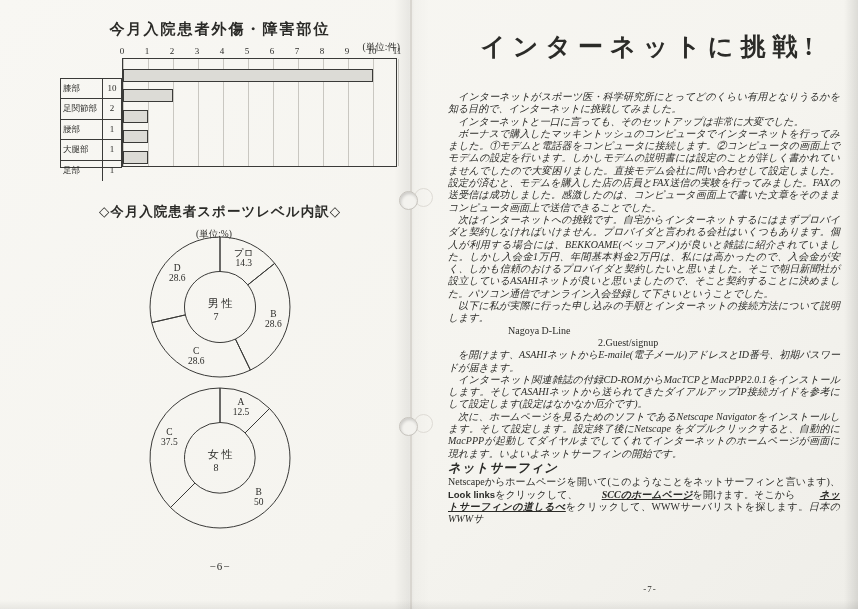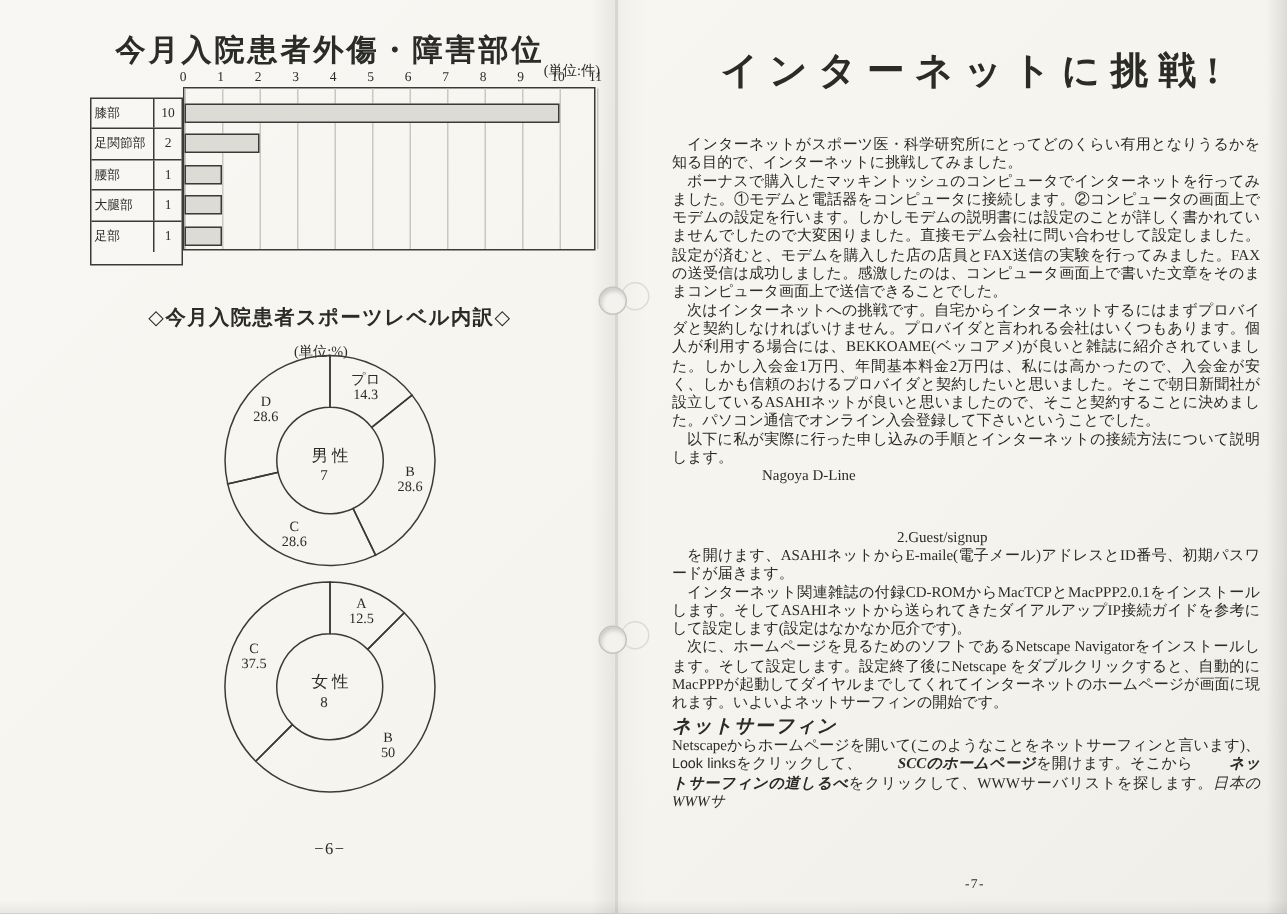--- a/index.html
+++ b/index.html
@@ -15,47 +15,47 @@
     background:linear-gradient(90deg,rgba(0,0,0,0) 0%,rgba(0,0,0,0.06) 42%,rgba(0,0,0,0.02) 58%,rgba(0,0,0,0) 100%);}
   .gutter-line{position:absolute;left:410px;top:0;width:2px;height:609px;background:#d9d6d0;}
   .edge-shade-right{position:absolute;right:0;top:0;width:14px;height:609px;
     background:linear-gradient(90deg,rgba(0,0,0,0) 0%,rgba(0,0,0,0.10) 100%);}
   .edge-shade-bottom{position:absolute;left:0;bottom:0;width:858px;height:9px;
     background:linear-gradient(180deg,rgba(0,0,0,0) 0%,rgba(0,0,0,0.06) 100%);}
   .hole{position:absolute;width:17px;height:17px;border-radius:50%;background:#f3f2ee;
         border:1px solid #c6c3bd;box-shadow:inset 1px 2px 3px rgba(0,0,0,0.16);}
   .hole.ghost{background:transparent;border:1px solid #dedbd5;box-shadow:none;}
   
-  .bar-title{left:60px;top:20px;width:320px;font-size:20px;letter-spacing:2px;font-weight:bold;}
+  .bar-title{left:60px;top:20px;width:320px;font-size:15px;letter-spacing:2px;font-weight:bold;}
   .bar-unit{left:300px;top:41px;width:100px;font-size:9.5px;text-align:right;}
-  .bc-labels{left:60px;top:65px;width:62px;height:112px;border:1px solid #3a3a38;box-sizing:border-box;}
+  .bc-labels{left:60px;top:78px;width:62px;height:90px;border:1px solid #3a3a38;box-sizing:border-box;}
   .bc-row{display:flex;height:20.4px;box-sizing:border-box;border-bottom:1px solid #3a3a38;}
   .bc-row:last-child{border-bottom:none;}
   .bc-cell-label{width:42px;box-sizing:border-box;border-right:1px solid #3a3a38;
                  font-size:8.5px;line-height:19px;padding-left:2px;white-space:nowrap;overflow:hidden;}
   .bc-cell-value{flex:1;font-size:9px;line-height:19px;text-align:center;}
   .bc-plot{left:122px;top:58px;width:275px;height:109px;border:1px solid #3a3a38;box-sizing:border-box;background:transparent;}
   .bc-grid{position:absolute;top:0;width:1px;height:100%;background:#c9c7c1;}
   .bc-bar{position:absolute;height:13px;background:#dcdbd6;border:1px solid #3a3a38;box-sizing:border-box;}
   .bc-ticks{left:122px;top:46px;width:290px;height:11px;font-size:9px;}
   .bc-tick{position:absolute;width:20px;text-align:center;top:0;}
   
   .donut-title{left:60px;top:203px;width:320px;font-size:13.5px;letter-spacing:1px;font-weight:bold;}
   .donut-unit{left:196px;top:228px;font-size:9.5px;}
   .donut-svg{position:absolute;overflow:visible;}
   .footer-left{left:60px;top:560px;width:320px;font-size:11px;letter-spacing:1px;}
   
   .article-title{left:455px;top:30px;width:390px;font-size:25px;letter-spacing:7px;font-weight:bold;white-space:nowrap;}
   .article-body{left:448px;top:91px;width:392px;font-size:10px;line-height:12.3px;text-align:justify;}
   .article-body p{margin:0;}
-  .article-body p.indent{text-indent:10px;}
+  .article-body p.indent{text-indent:10px;font-style:italic;}
   .menu-line{white-space:pre;}
   .ns-heading{font-size:12.5px;font-weight:bold;font-style:italic;margin:3px 0 1px 0 !important;letter-spacing:1px;font-family:Liberation Mono, monospace;}
-  .seg-sans{font-family:"Liberation Sans","DejaVu Sans",sans-serif;font-weight:normal;font-size:9.5px;}
-  .seg-emph{font-weight:bold;font-style:italic;margin-left:24px;}
+  .seg-sans{font-family:"Liberation Sans","DejaVu Sans",sans-serif;font-weight:bold;font-size:9.5px;}
+  .seg-emph{font-weight:bold;font-style:italic;text-decoration:underline;margin-left:24px;}
   .seg-ital{font-style:italic;}
   .footer-right{left:455px;top:584px;width:390px;font-size:9px;letter-spacing:1px;}
   svg text{fill:#2b2b28;}
 </style>
 </head>
 <body>
 
 <div class="spread">
 
   <div>
@@ -144,25 +144,26 @@
         <text x="81" y="98" text-anchor="middle" font-size="10">8</text>
       </svg>
 
     <div class="abs centered footer-left">−6−</div>
   </div>
 
   <div>
     <div class="abs centered article-title">インターネットに挑戦!</div>
     <div class="abs article-body" id="article-body">
         <p class="indent">インターネットがスポーツ医・科学研究所にとってどのくらい有用となりうるかを知る目的で、インターネットに挑戦してみました。</p>
+        <p class="indent">インターネットと一口に言っても、そのセットアップは非常に大変でした。</p>
         <p class="indent">ボーナスで購入したマッキントッシュのコンピュータでインターネットを行ってみました。①モデムと電話器をコンピュータに接続します。②コンピュータの画面上でモデムの設定を行います。しかしモデムの説明書には設定のことが詳しく書かれていませんでしたので大変困りました。直接モデム会社に問い合わせして設定しました。設定が済むと、モデムを購入した店の店員とFAX送信の実験を行ってみました。FAXの送受信は成功しました。感激したのは、コンピュータ画面上で書いた文章をそのままコンピュータ画面上で送信できることでした。</p>
         <p class="indent">次はインターネットへの挑戦です。自宅からインターネットするにはまずプロバイダと契約しなければいけません。プロバイダと言われる会社はいくつもあります。個人が利用する場合には、BEKKOAME(ベッコアメ)が良いと雑誌に紹介されていました。しかし入会金1万円、年間基本料金2万円は、私には高かったので、入会金が安く、しかも信頼のおけるプロバイダと契約したいと思いました。そこで朝日新聞社が設立しているASAHIネットが良いと思いましたので、そこと契約することに決めました。パソコン通信でオンライン入会登録して下さいということでした。</p>
         <p class="indent">以下に私が実際に行った申し込みの手順とインターネットの接続方法について説明します。</p>
         <p class="menu-line" style="padding-left: 60px;">Nagoya D-Line</p>
-        <p class="menu-line" style="padding-left: 150px; margin-top: 28px;">2.Guest/signup</p>
+        <p class="menu-line" style="padding-left: 150px;">2.Guest/signup</p>
         <p class="indent">を開けます、ASAHIネットからE-maile(電子メール)アドレスとID番号、初期パスワードが届きます。</p>
         <p class="indent">インターネット関連雑誌の付録CD-ROMからMacTCPとMacPPP2.0.1をインストールします。そしてASAHIネットから送られてきたダイアルアップIP接続ガイドを参考にして設定します(設定はなかなか厄介です)。</p>
         <p class="indent">次に、ホームページを見るためのソフトであるNetscape Navigatorをインストールします。そして設定します。設定終了後にNetscape をダブルクリックすると、自動的にMacPPPが起動してダイヤルまでしてくれてインターネットのホームページが画面に現れます。いよいよネットサーフィンの開始です。</p>
         <p class="ns-heading">ネットサーフィン</p>
         <p><span>Netscapeからホームページを開いて(このようなことをネットサーフィンと言います)、</span><span class="seg-sans">Look links</span><span>をクリックして、</span><span class="seg-emph">SCCのホームページ</span><span>を開けます。そこから</span><span class="seg-emph">ネットサーフィンの道しるべ</span><span>をクリックして、WWWサーバリストを探します。</span><span class="seg-ital">日本のWWWサ</span></p>
       </div>
     <div class="abs centered footer-right">-7-</div>
   </div>
 
   <div class="gutter-shade"></div>

